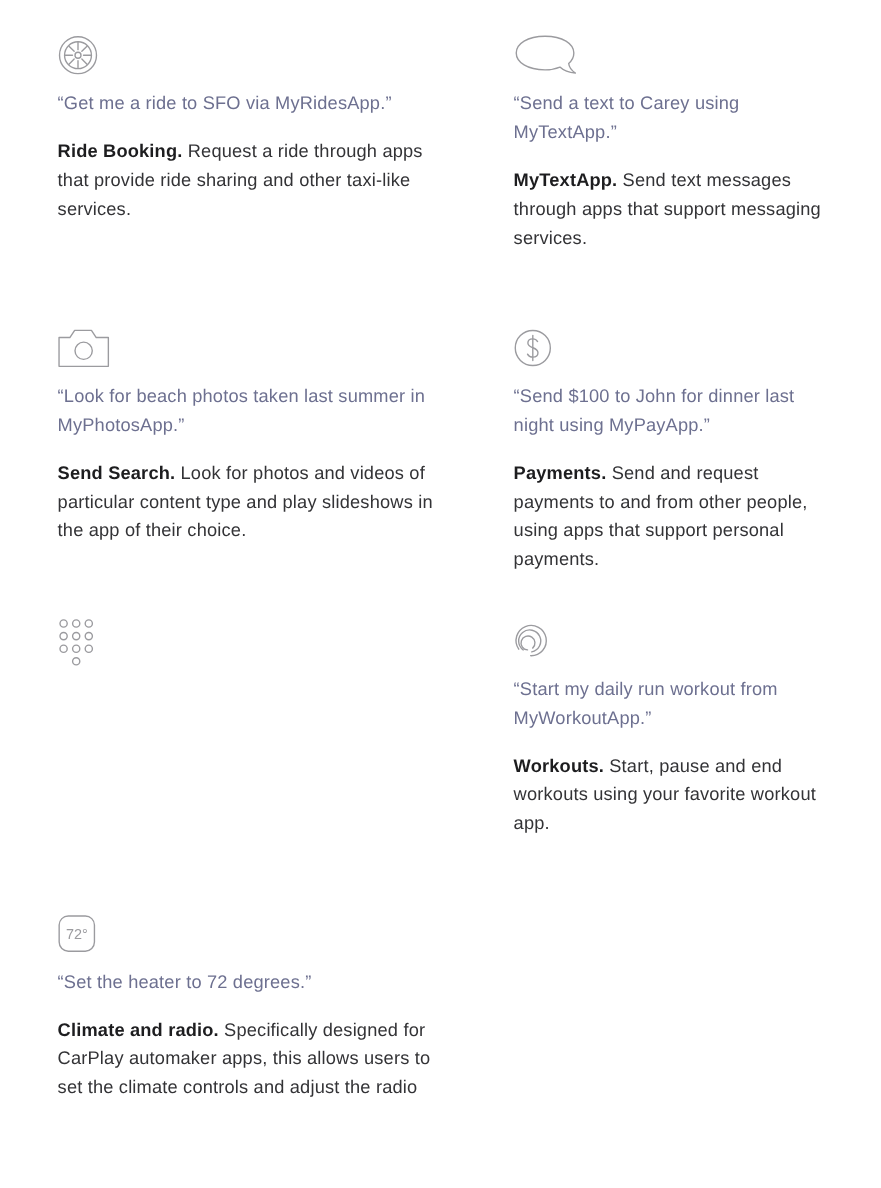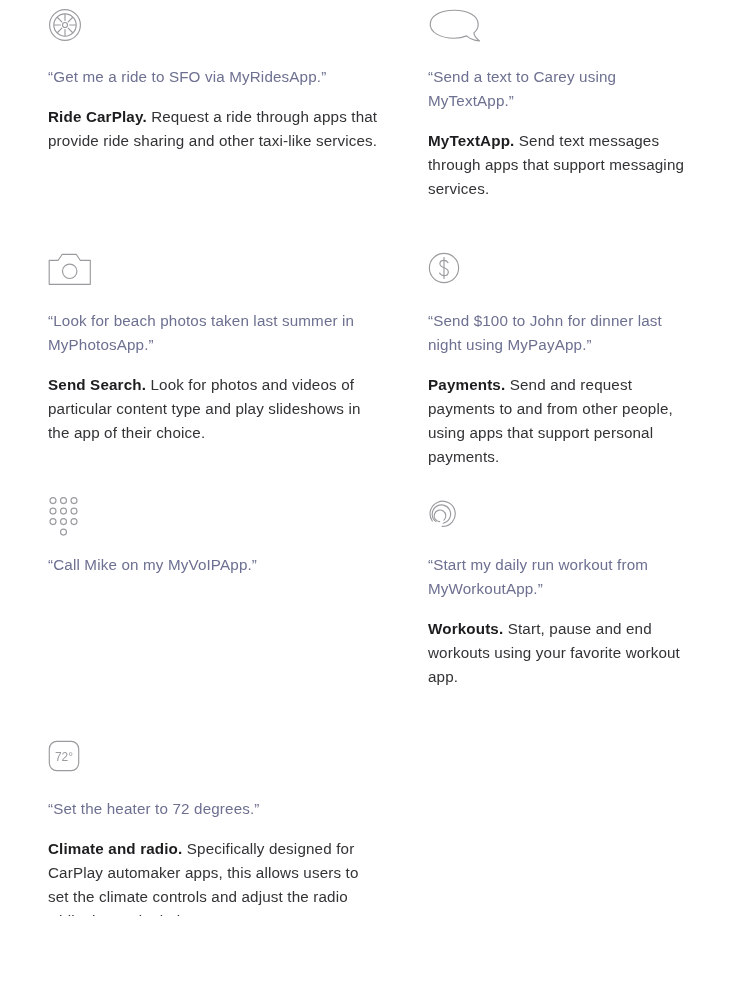--- a/index.html
+++ b/index.html
@@ -12,40 +12,40 @@
 
   body {
     font-family: "Liberation Sans", "DejaVu Sans", sans-serif;
     -webkit-font-smoothing: antialiased;
   }
 
   .page {
     position: relative;
     width: 734px;
     height: 916px;
-    padding: 8px 0 0 0;
+    padding: 18px 0 0 0;
     overflow: hidden;
   }
 
   .grid {
     display: grid;
     grid-template-columns: 380px 306px;
     grid-auto-rows: 244px;
     padding-left: 48px;
   }
 
   .feature {
     padding-right: 48px;
   }
 
   
   .icon-wrap {
     height: 56px;
     display: flex;
-    align-items: flex-start;
+    align-items: center;
   }
   .icon-wrap svg {
     display: block;
     overflow: visible;
   }
   .icon-stroke {
     fill: none;
     stroke: #9b9b9f;
     stroke-width: 1.15;
     stroke-linecap: round;
@@ -97,21 +97,21 @@
             <line x1="6.4" y1="17" x2="12.4" y2="17"></line>
             <line x1="21.6" y1="17" x2="27.6" y2="17"></line>
             <line x1="9.5" y1="9.5" x2="13.8" y2="13.8"></line>
             <line x1="20.2" y1="20.2" x2="24.5" y2="24.5"></line>
             <line x1="24.5" y1="9.5" x2="20.2" y2="13.8"></line>
             <line x1="13.8" y1="20.2" x2="9.5" y2="24.5"></line>
           </g>
         </svg>
       </div>
       <p class="quote">“Get me a ride to SFO via MyRidesApp.”</p>
-      <p class="desc"><span class="lead">Ride CarPlay.</span><span> Request a ride through apps that provide ride sharing and other taxi-like services.</span></p>
+      <p class="desc"><span class="lead">Ride Booking.</span><span> Request a ride through apps that provide ride sharing and other taxi-like services.</span></p>
     </div>
 
     <div class="feature">
       <div class="icon-wrap">
         <svg width="58" height="36" viewBox="0 0 58 36" aria-hidden="true">
           <path class="icon-stroke" d="M2.2 16.2
             C2.2 8.4 11.6 2.2 26.2 2.2
             C40.8 2.2 50.2 8.4 50.2 16.2
             C50.2 19.6 48.6 22.6 45.9 24.9
             C46.2 27.6 48.2 30.6 51.5 32.9
@@ -169,21 +169,20 @@
             <circle cx="5.0" cy="15.1" r="3.0"></circle>
             <circle cx="15.5" cy="15.1" r="3.0"></circle>
             <circle cx="26.0" cy="15.1" r="3.0"></circle>
             <circle cx="5.0" cy="25.6" r="3.0"></circle>
             <circle cx="15.5" cy="25.6" r="3.0"></circle>
             <circle cx="26.0" cy="25.6" r="3.0"></circle>
             <circle cx="15.5" cy="36.1" r="3.0"></circle>
           </g>
         </svg>
       </div>
-      <p class="quote">“Call Mike on my MyVoIPApp.”</p>
     </div>
 
     <div class="feature">
       <div class="icon-wrap">
         <svg width="36" height="36" viewBox="0 0 36 36" aria-hidden="true">
           <path class="icon-stroke" d="M4.3 25.0
             A12.6 12.6 0 1 1 14.2 30.4"></path>
           <path class="icon-stroke" d="M8.0 25.6
             A9.2 9.2 0 1 1 15.1 27.2"></path>
           <path class="icon-stroke" d="M11.6 25.6

